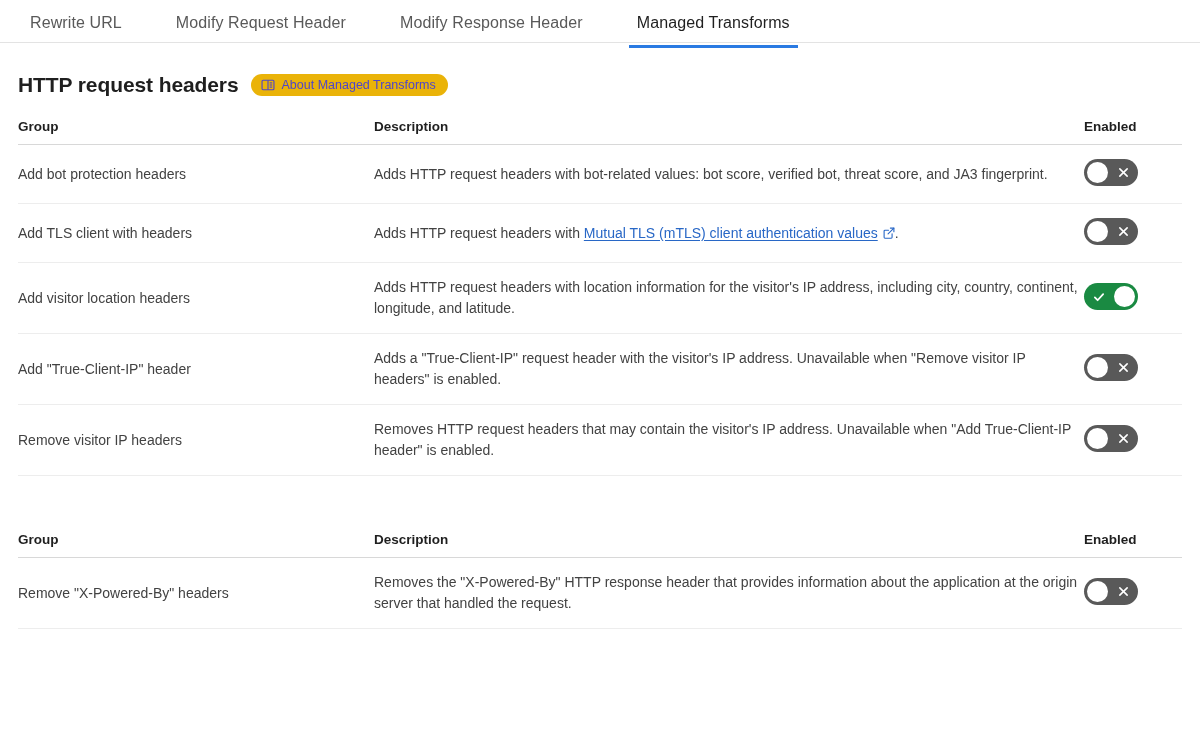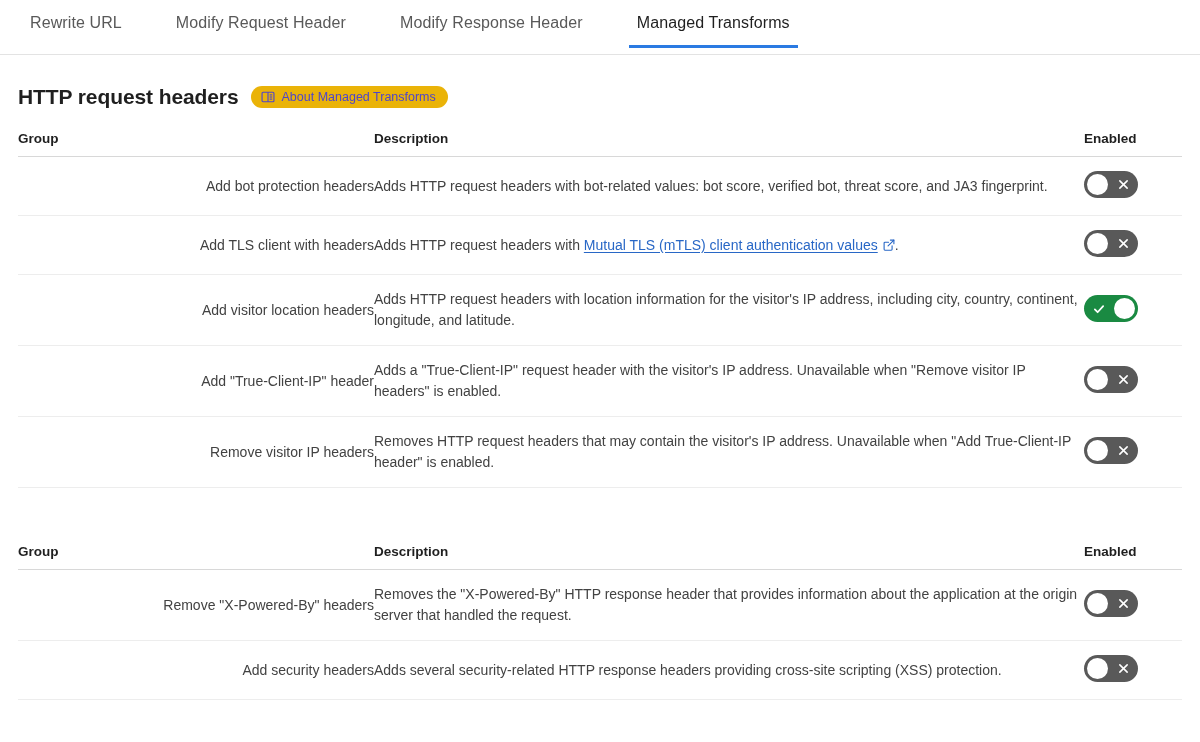--- a/index.html
+++ b/index.html
@@ -12,21 +12,21 @@
     height: 742px;
     font-family: "Liberation Sans", sans-serif;
     color: #313131;
     overflow: hidden;
     position: relative;
   }
 
   
   .tabbar {
     position: relative;
-    height: 55px;
+    height: 43px;
     border-bottom: 1px solid #e3e3e3;
     display: flex;
     align-items: flex-start;
     padding-left: 30px;
     box-sizing: border-box;
   }
   .tab {
     position: relative;
     font-size: 16px;
     color: #595959;
@@ -98,21 +98,21 @@
     border-bottom: 1px solid #d8d8d8;
     vertical-align: bottom;
   }
   table.mt td {
     border-bottom: 1px solid #ededed;
     vertical-align: middle;
     padding: 14px 0;
     font-size: 14px;
     color: #424242;
   }
-  td.group { padding-right: 16px; text-align: right; }
+  td.group { padding-right: 16px; }
   td.desc  { padding-right: 40px; line-height: 1.5; }
   td.en    { text-align: left; }
 
   td.desc a {
     color: #2867c6;
     text-decoration: underline;
     text-underline-offset: 2px;
   }
   .ext-ico {
     display: inline-block;
@@ -328,30 +328,15 @@
             <span class="knob"></span>
             <span class="mark">
               <svg width="11" height="11" viewBox="0 0 12 12" stroke="#ffffff" stroke-width="1.7" stroke-linecap="round">
                 <line x1="2" y1="2" x2="10" y2="10"></line>
                 <line x1="10" y1="2" x2="2" y2="10"></line>
               </svg>
             </span>
           </span>
         </td>
       </tr>
-      <tr>
-        <td class="group">Add security headers</td>
-        <td class="desc">Adds several security-related HTTP response headers providing cross-site scripting (XSS) protection.</td>
-        <td class="en">
-          <span class="toggle">
-            <span class="knob"></span>
-            <span class="mark">
-              <svg width="11" height="11" viewBox="0 0 12 12" stroke="#ffffff" stroke-width="1.7" stroke-linecap="round">
-                <line x1="2" y1="2" x2="10" y2="10"></line>
-                <line x1="10" y1="2" x2="2" y2="10"></line>
-              </svg>
-            </span>
-          </span>
-        </td>
-      </tr>
     </tbody>
   </table>
 </div>
 
 </body></html>

